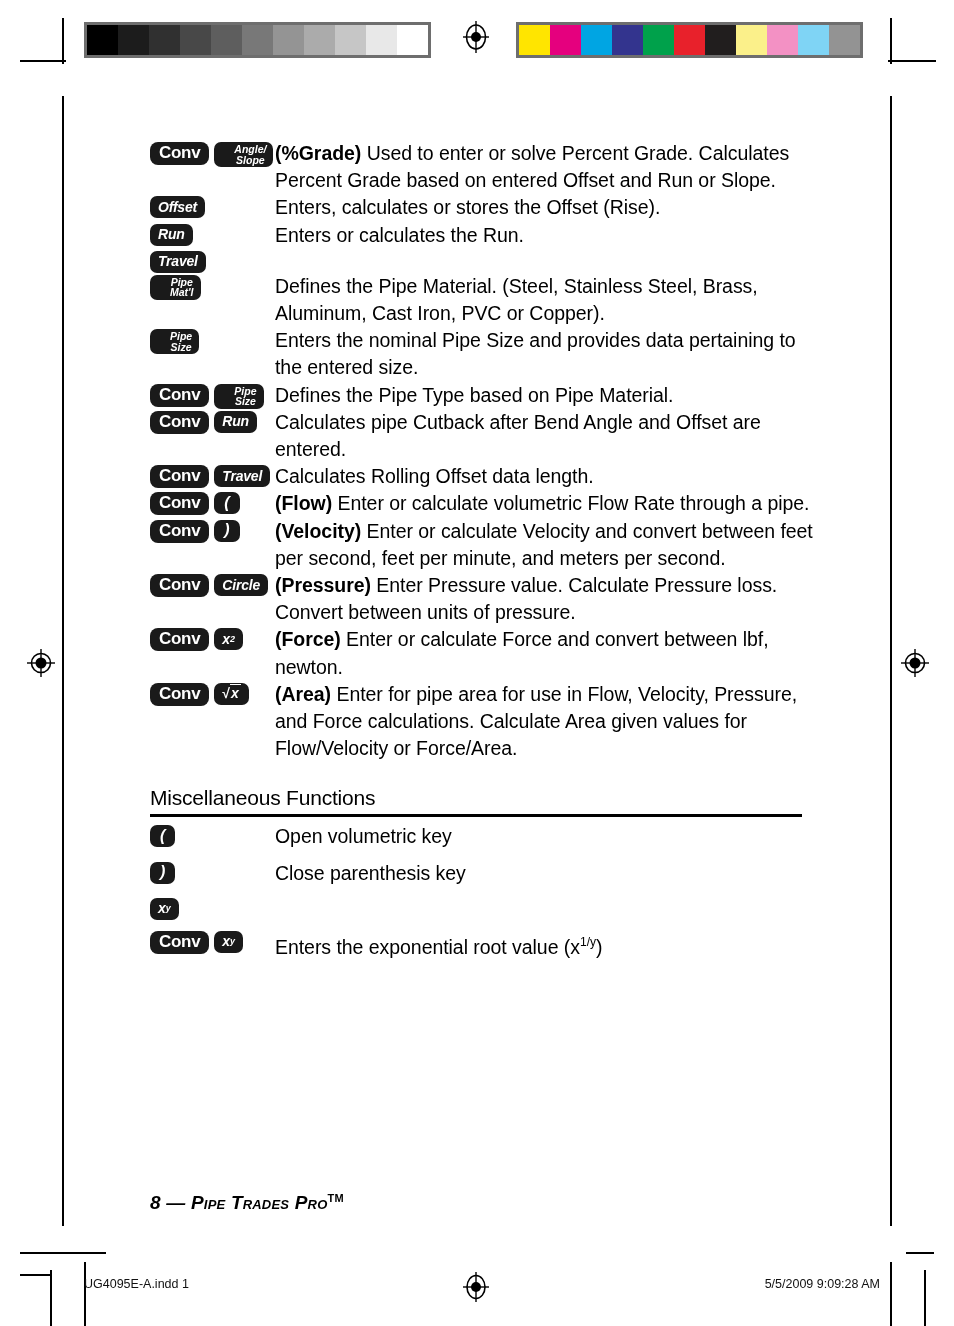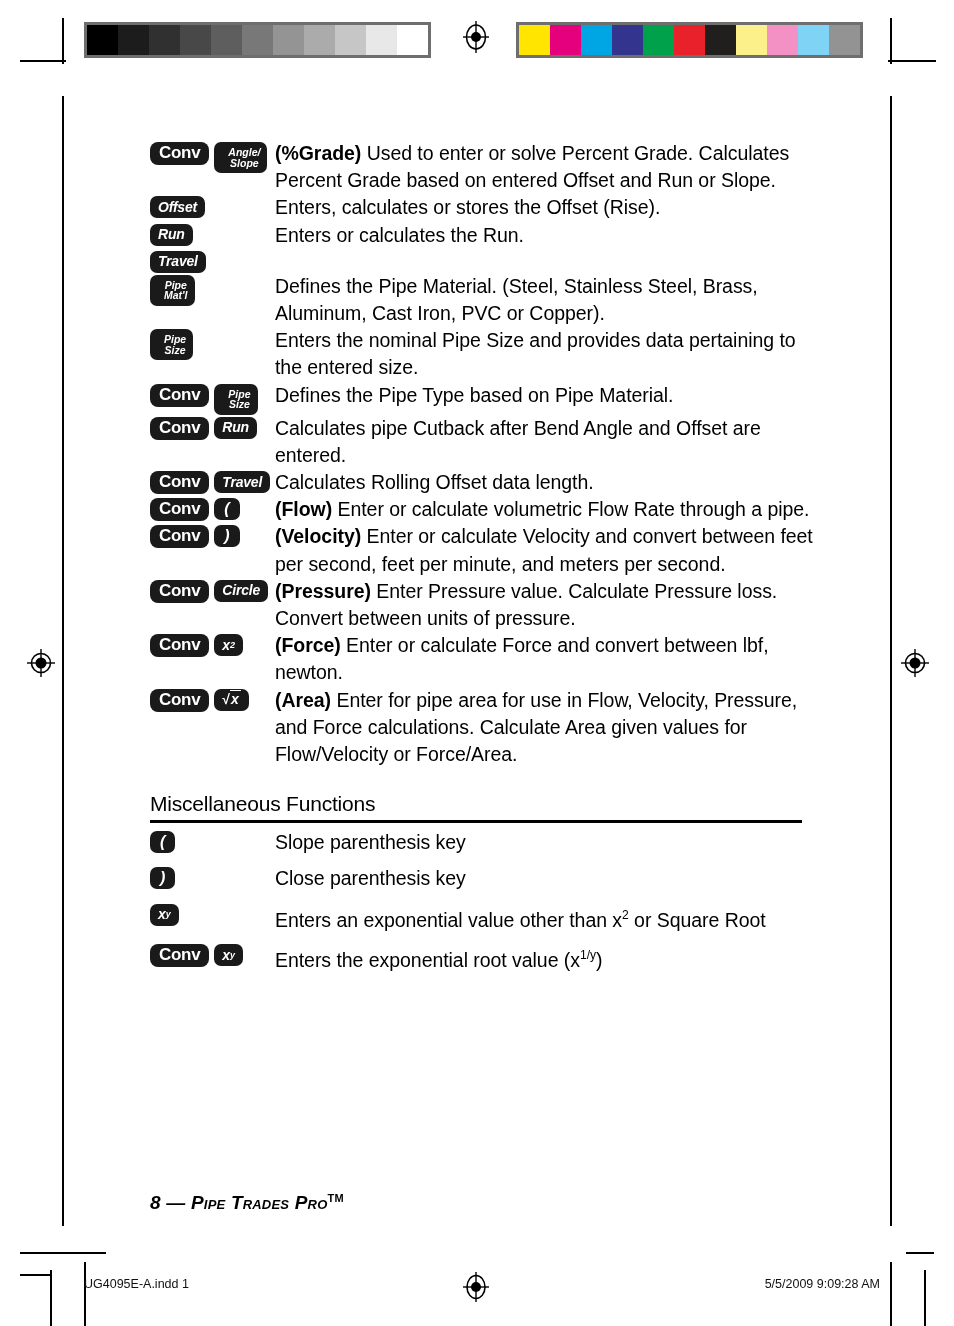--- a/index.html
+++ b/index.html
@@ -95,22 +95,22 @@
   .key.single {
     font-size: 14px;
     padding: 2px 8px 3px 8px;
     height: 22px;
     letter-spacing: -0.2px;
   }
   .key.stack {
     flex-direction: column;
     font-size: 10.5px;
     line-height: 10.5px;
-    padding: 3px 7px 3px 14px;
-    height: 31px;
+    padding: 3px 7px 3px 20px;
+    height: 25px;
     justify-content: center;
   }
   .key.stack span { display: block; }
   .key.sym {
     font-size: 16px;
     padding: 1px 10px 2px 10px;
     height: 22px;
     min-width: 12px;
   }
   .key.math {
@@ -353,36 +353,35 @@
       </div>
       <div class="desc"><b>(Area)</b> Enter for pipe area for use in Flow, Velocity, Pressure, and Force calculations. Calculate Area given values for Flow/Velocity or Force/Area.</div>
     </div>
     <div class="section-head">Miscellaneous Functions</div>
     <div class="rule"></div>
     <div class="misc">
       <div class="entry">
         <div class="keycol">
           <span class="key sym">(</span>
         </div>
-        <div class="desc">Slope parenthesis key</div>
+        <div class="desc">Open volumetric key</div>
       </div>
       <div class="entry">
         <div class="keycol">
           <span class="key sym">)</span>
         </div>
         <div class="desc">Close parenthesis key</div>
       </div>
       <div class="entry">
         <div class="keycol">
           <span class="key math">
             <i>x</i>
             <sup>y</sup>
           </span>
         </div>
-        <div class="desc">Enters an exponential value other than x<sup class="tiny">2</sup> or Square Root</div>
       </div>
       <div class="entry">
         <div class="keycol">
           <span class="key conv">Conv</span>
           <span class="key math">
             <i>x</i>
             <sup>y</sup>
           </span>
         </div>
         <div class="desc">Enters the exponential root value (x<sup class="tiny">1/y</sup>)</div>

